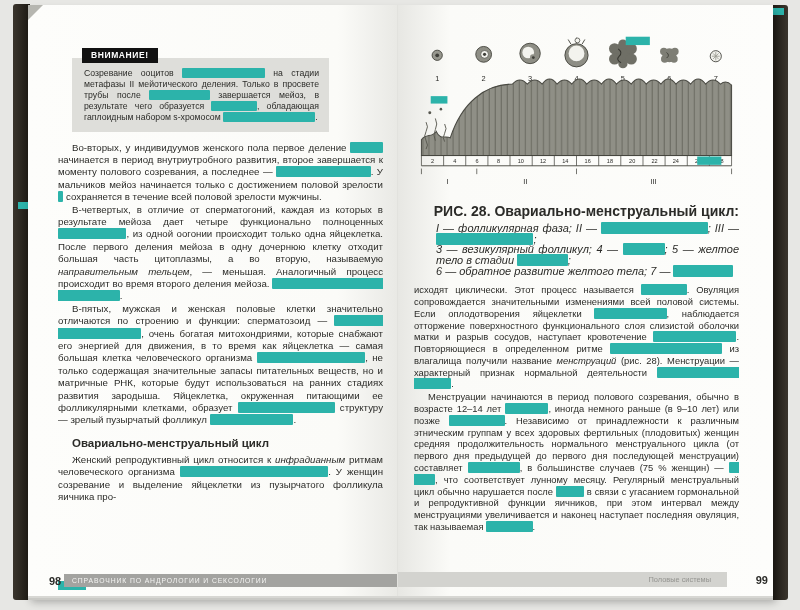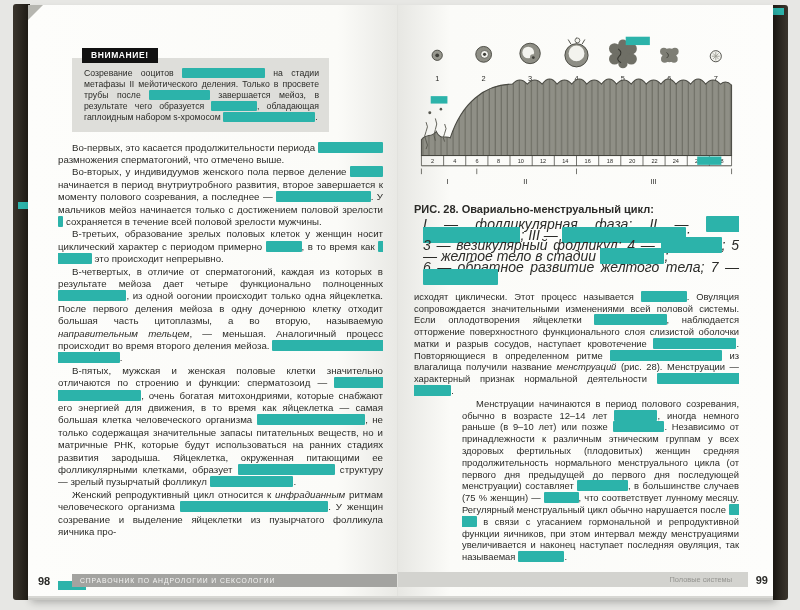--- a/index.html
+++ b/index.html
@@ -56,29 +56,29 @@
   }
 
   .para { font-size:9.4px; line-height:11.8px; text-align:justify; text-indent:14px; }
   .page-left .para { font-size:9.7px; line-height:12.4px; }
   .noindent { text-indent:0; }
   .sect { font-size:11.5px; font-weight:bold; margin:10px 0 5px 14px; }
 
   
   .fig { margin:0 0 3px 0; }
   .fig-svg { width:100%; display:block; }
-  .figcap-title { text-align:left; font-weight:bold; font-size:11px; margin:0 0 4px; }
-  .figcap-line { font-style:italic; font-size:14px; line-height:10.6px; text-align:justify; margin-left:9px; }
+  .figcap-title { text-align:right; font-weight:bold; font-size:14px; margin:0 0 4px; }
+  .figcap-line { font-style:italic; font-size:11px; line-height:10.6px; text-align:justify; margin-left:22px; }
   .rp-body { margin-top:8px; }
-  .rp-body .para + .para { margin-top:1px;margin-left:48px; }
+  .rp-body .para + .para { margin-top:1px; }
 
   
   .pgfoot { position:absolute; left:0; right:0; bottom:9px; display:flex; align-items:center; }
-  .pagenum { font-weight:bold; font-size:11px; width:44px; padding-left:10px; }
-  .pagenum-right { font-weight:bold; font-size:11px; width:25px; text-align:right; padding-right:5px; }
+  .pagenum { font-weight:bold; font-size:11px; width:36px; padding-left:21px; }
+  .pagenum-right { font-weight:bold; font-size:11px; width:46px; text-align:right; padding-right:5px; }
   .foot-bar {
     flex:1; background:#a3a3a0; color:#f4f4f2; font-size:6.8px;
     letter-spacing:.9px; padding:3px 8px; text-transform:uppercase;
     white-space:nowrap; overflow:hidden;
   }
   .foot-bar-right {
     flex:1; background:#d3d3cf; color:#93938f; font-size:7.4px;
     padding:3px 16px; text-align:right; white-space:nowrap; overflow:hidden;
   }
   svg text { font-family:"Liberation Sans", sans-serif; fill:#2b2b28; }
@@ -94,26 +94,25 @@
 <div class="spread">
 
   <div class="page page-left">
     <div class="corner-fold"></div>
 
     <div class="warn">
       <div class="warn-title">ВНИМАНИЕ!</div>
       <div class="warn-body">Созревание ооцитов <span class="hl">приостанавливается</span> на стадии метафазы II мейотического деления. Только в просвете трубы после <span class="hl">сперматогоний</span> завершается мейоз, в результате чего образуется <span class="hl">яйцеклетка</span>, обладающая гаплоидным набором s-хромосом <span class="hl">(одиночных хромосом)</span>.</div>
     </div>
 
-    <p class="para">Во-первых, это касается продолжительности периода <span class="hl">митотического</span> размножения сперматогоний, что отмечено выше.</p>
     <p class="para">Во-вторых, у индивидуумов женского пола первое деление <span class="hl">мейоза</span> начинается в период внутриутробного развития, второе завершается к моменту полового созревания, а последнее — <span class="hl">накануне менопаузы</span>. У мальчиков мейоз начинается только с достижением половой зрелости <span class="hl">и</span> сохраняется в течение всей половой зрелости мужчины.</p>
-    <p class="para">В-третьих, образование зрелых половых клеток у женщин носит циклический характер с периодом примерно <span class="hl">28 дней</span>, в то время как <span class="hl">у мужчин</span> это происходит непрерывно.</p>
     <p class="para">В-четвертых, в отличие от сперматогоний, каждая из которых в результате мейоза дает четыре функционально полноценных <span class="hl">сперматозоида</span>, из одной оогонии происходит только одна яйцеклетка. После первого деления мейоза в одну дочернюю клетку отходит большая часть цитоплазмы, а во вторую, называемую <i>направительным тельцем</i>, — меньшая. Аналогичный процесс происходит во время второго деления мейоза. <span class="hl">Направительные тельца дегенерируют</span>.</p>
     <p class="para">В-пятых, мужская и женская половые клетки значительно отличаются по строению и функции: сперматозоид — <span class="hl">маленькая подвижная клетка</span>, очень богатая митохондриями, которые снабжают его энергией для движения, в то время как яйцеклетка — самая большая клетка человеческого организма <span class="hl">(диаметр 150–200 мкм)</span>, не только содержащая значительные запасы питательных веществ, но и матричные РНК, которые будут использоваться на ранних стадиях развития зародыша. Яйцеклетка, окруженная питающими ее фолликулярными клетками, образует <span class="hl">специализированную</span> структуру — зрелый пузырчатый фолликул <span class="hl">(граафов пузырек)</span>.</p>
 
+    <h2 class="sect">Овариально-менструальный цикл</h2>
     <p class="para">Женский репродуктивный цикл относится к <i>инфрадианным</i> ритмам человеческого организма <span class="hl">(ритм с периодом более суток)</span>. У женщин созревание и выделение яйцеклетки из пузырчатого фолликула яичника про-</p>
 
     <div class="patch" style="left:30px; bottom:6px; width:28px; height:9px;"></div>
 
     <div class="pgfoot">
       <span class="pagenum">98</span>
       <span class="foot-bar">СПРАВОЧНИК ПО АНДРОЛОГИИ И СЕКСОЛОГИИ</span>
     </div>
   </div>
 
@@ -217,21 +216,21 @@
         <text x="258" y="163" font-size="8" text-anchor="middle">III</text>
 
         <rect x="228" y="4" width="26" height="9" fill="#2cb3aa"></rect>
         <rect x="18" y="68" width="18" height="8" fill="#2cb3aa"></rect>
         <rect x="305" y="133" width="26" height="9" fill="#2cb3aa"></rect>
       </svg>
     </div>
 
     <div class="figcap-title">РИС. 28. Овариально-менструальный цикл:</div>
     <div class="figcap-line">I — фолликулярная фаза; II — <span class="hl">фаза пролиферации</span>; III — <span class="hl">секреторная фаза</span>;</div>
-    <div class="figcap-line">3 — везикулярный фолликул; 4 — <span class="hl">системы</span>; 5 — желтое тело в стадии <span class="hl">расцвета</span>;</div>
+    <div class="figcap-line">3 — везикулярный фолликул; 4 — <span class="hl">половой</span>; 5 — желтое тело в стадии <span class="hl">расцвета</span>;</div>
     <div class="figcap-line">6 — обратное развитие желтого тела; 7 — <span class="hl">ритм тело</span></div>
 
     <div class="rp-body">
       <p class="para noindent">исходят циклически. Этот процесс называется <span class="hl">овуляцией</span>. Овуляция сопровождается значительными изменениями всей половой системы. Если оплодотворения яйцеклетки <span class="hl">не происходит</span>, наблюдается отторжение поверхностного функционального слоя слизистой оболочки матки и разрыв сосудов, наступает кровотечение <span class="hl">из половых путей</span>. Повторяющиеся в определенном ритме <span class="hl">кровянистые выделения</span> из влагалища получили название <i>менструаций</i> (рис. 28). Менструации — характерный признак нормальной деятельности <span class="hl">женской половой системы</span>.</p>
       <p class="para">Менструации начинаются в период полового созревания, обычно в возрасте 12–14 лет <span class="hl">(менархе)</span>, иногда немного раньше (в 9–10 лет) или позже <span class="hl">(15–16 лет)</span>. Независимо от принадлежности к различным этническим группам у всех здоровых фертильных (плодовитых) женщин средняя продолжительность нормального менструального цикла (от первого дня предыдущей до первого дня последующей менструации) составляет <span class="hl">21–35 дней</span>, в большинстве случаев (75 % женщин) — <span class="hl">28 дней</span>, что соответствует лунному месяцу. Регулярный менструальный цикл обычно нарушается после <span class="hl">45 лет</span> в связи с угасанием гормональной и репродуктивной функции яичников, при этом интервал между менструациями увеличивается и наконец наступает последняя овуляция, так называемая <span class="hl">менопауза</span>.</p>
     </div>
 
     <div class="pgfoot">
       <span class="foot-bar-right">Половые системы</span>
       <span class="pagenum-right">99</span>

